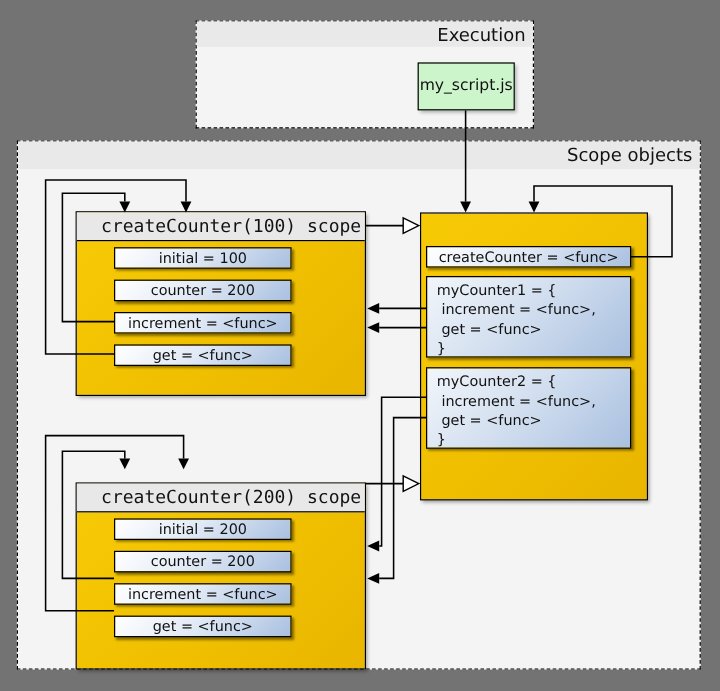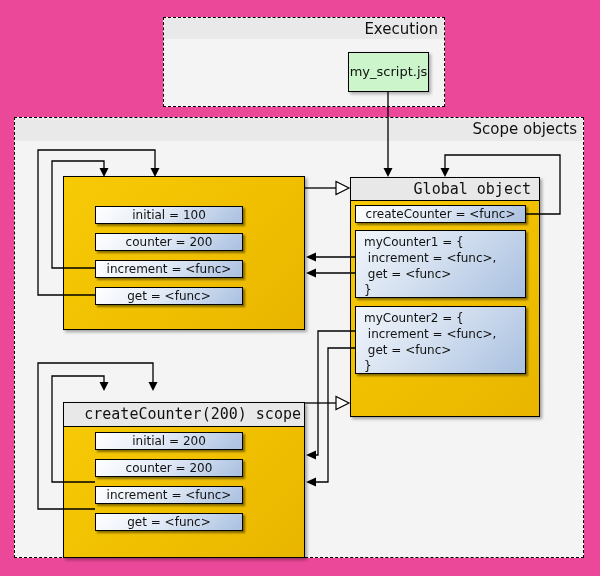--- a/index.html
+++ b/index.html
@@ -1,19 +1,19 @@
 <!DOCTYPE html>
 <html><head>
 <meta charset="utf-8">
 <style>
   html,body{margin:0;padding:0;background:#ffffff;}
   #canvas{
     position:relative;width:600px;height:576px;
     font-family:"DejaVu Sans","Liberation Sans",sans-serif;
-    color:#111;overflow:hidden;background:#ec4899;
+    color:#111;overflow:hidden;background:#737373;
   }
   
   .group{
     position:absolute;border:1px dashed #000;background:#f4f4f4;
     box-sizing:border-box;
   }
   .group-band{
     position:absolute;left:0;top:0;right:0;background:#e9e9e9;
     text-align:right;font-size:15px;line-height:22px;padding-right:6px;
     box-sizing:border-box;
@@ -62,36 +62,36 @@
     <div class="group-band" style="height:21px;">Execution</div>
   </div>
 
   <div class="group" style="left:14px;top:117px;width:570px;height:441px;">
     <div class="group-band" style="height:23px;">Scope objects</div>
   </div>
 
   <div class="script-box" style="left:348px;top:52px;width:81px;height:40px;line-height:38px;">my_script.js</div>
 
   <div class="obox" style="left:63px;top:176px;width:242px;height:154px;">
+    <div class="obox-header" style="height:24px;line-height:23px;">createCounter(100) scope</div>
     <div class="vrow" style="left:31px;top:29px;width:148px;height:18px;line-height:17px;">initial = 100</div>
     <div class="vrow" style="left:31px;top:56px;width:148px;height:18px;line-height:17px;">counter = 200</div>
     <div class="vrow" style="left:31px;top:83px;width:148px;height:18px;line-height:17px;">increment = &lt;func&gt;</div>
     <div class="vrow" style="left:31px;top:110px;width:148px;height:18px;line-height:17px;">get = &lt;func&gt;</div>
   </div>
 
   <div class="obox" style="left:63px;top:402px;width:242px;height:156px;">
     <div class="obox-header" style="height:24px;line-height:23px;">createCounter(200) scope</div>
     <div class="vrow" style="left:31px;top:29px;width:148px;height:18px;line-height:17px;">initial = 200</div>
     <div class="vrow" style="left:31px;top:56px;width:148px;height:18px;line-height:17px;">counter = 200</div>
     <div class="vrow" style="left:31px;top:83px;width:148px;height:18px;line-height:17px;">increment = &lt;func&gt;</div>
     <div class="vrow" style="left:31px;top:110px;width:148px;height:18px;line-height:17px;">get = &lt;func&gt;</div>
   </div>
 
   <div class="obox" style="left:350px;top:177px;width:190px;height:240px;">
-    <div class="obox-header" style="height:23px;line-height:22px;padding-right:8px;">Global object</div>
     <div class="vrow" style="left:4px;top:27px;width:171px;height:18px;line-height:17px;">createCounter = &lt;func&gt;</div>
     <div class="objbox" style="left:4px;top:52px;width:171px;height:68px;">
       <div>myCounter1 = {</div>
       <div> increment = &lt;func&gt;,</div>
       <div> get = &lt;func&gt;</div>
       <div>}</div>
     </div>
     <div class="objbox" style="left:4px;top:128px;width:171px;height:68px;">
       <div>myCounter2 = {</div>
       <div> increment = &lt;func&gt;,</div>

